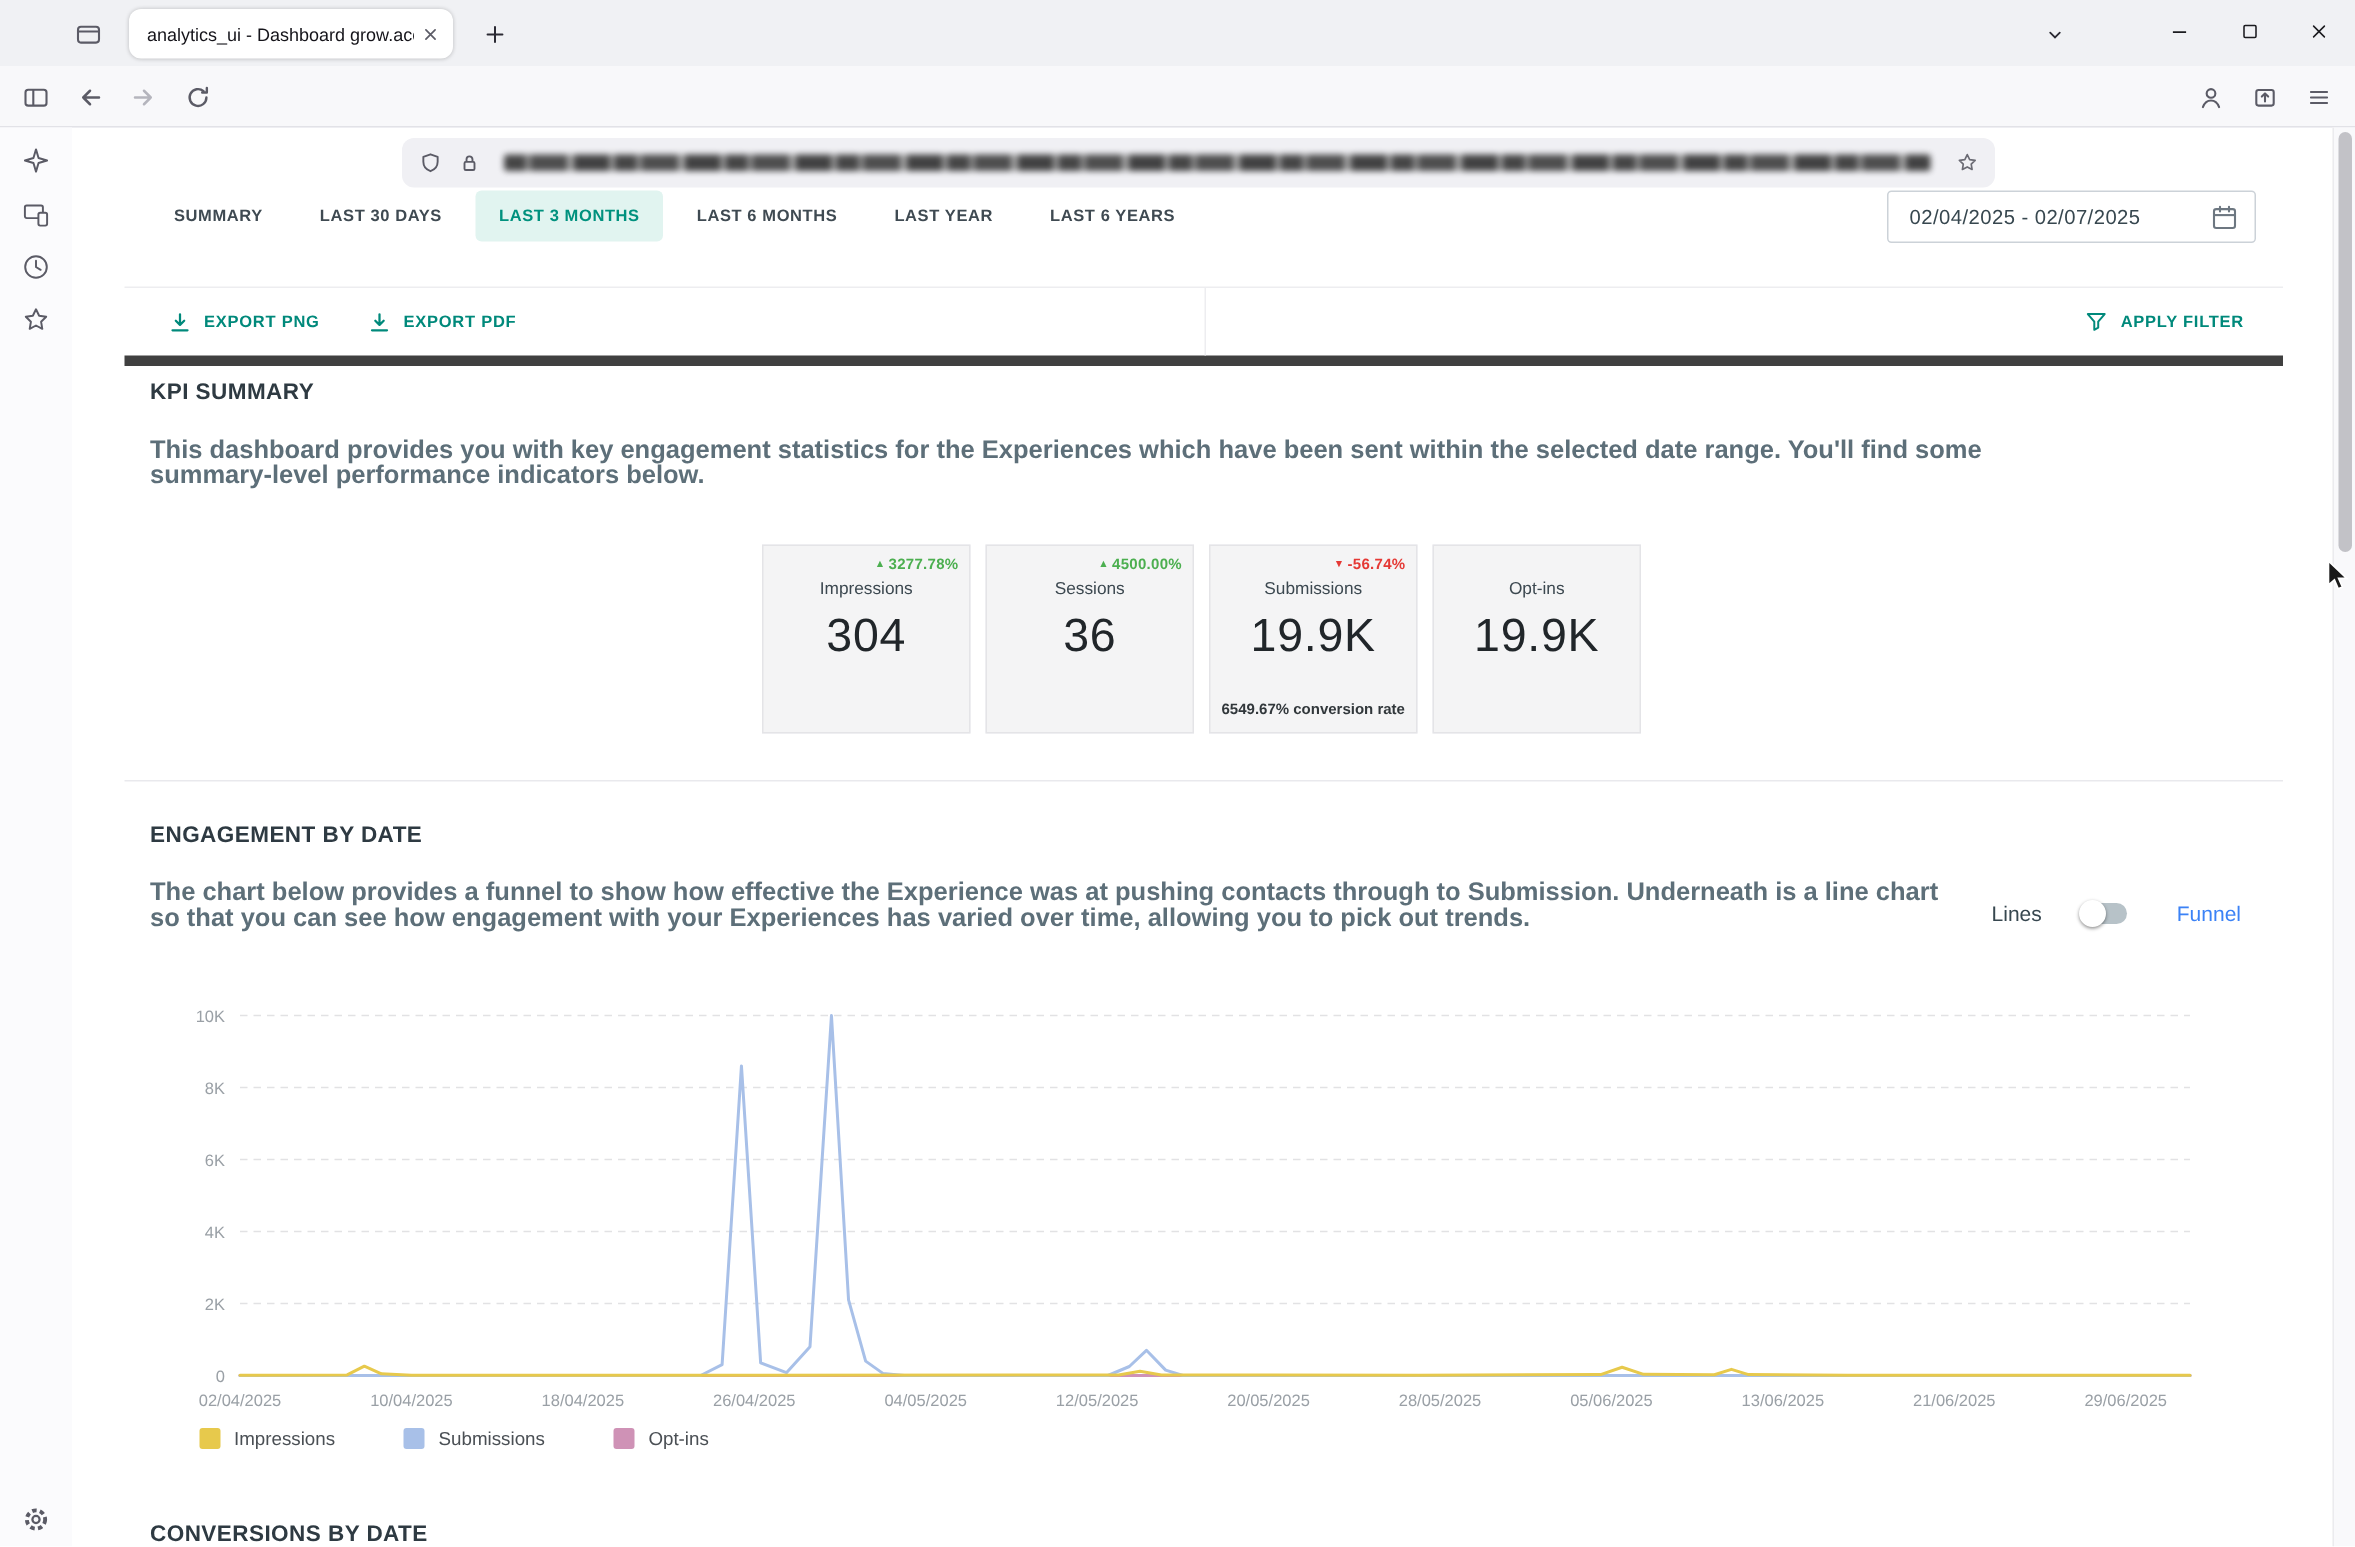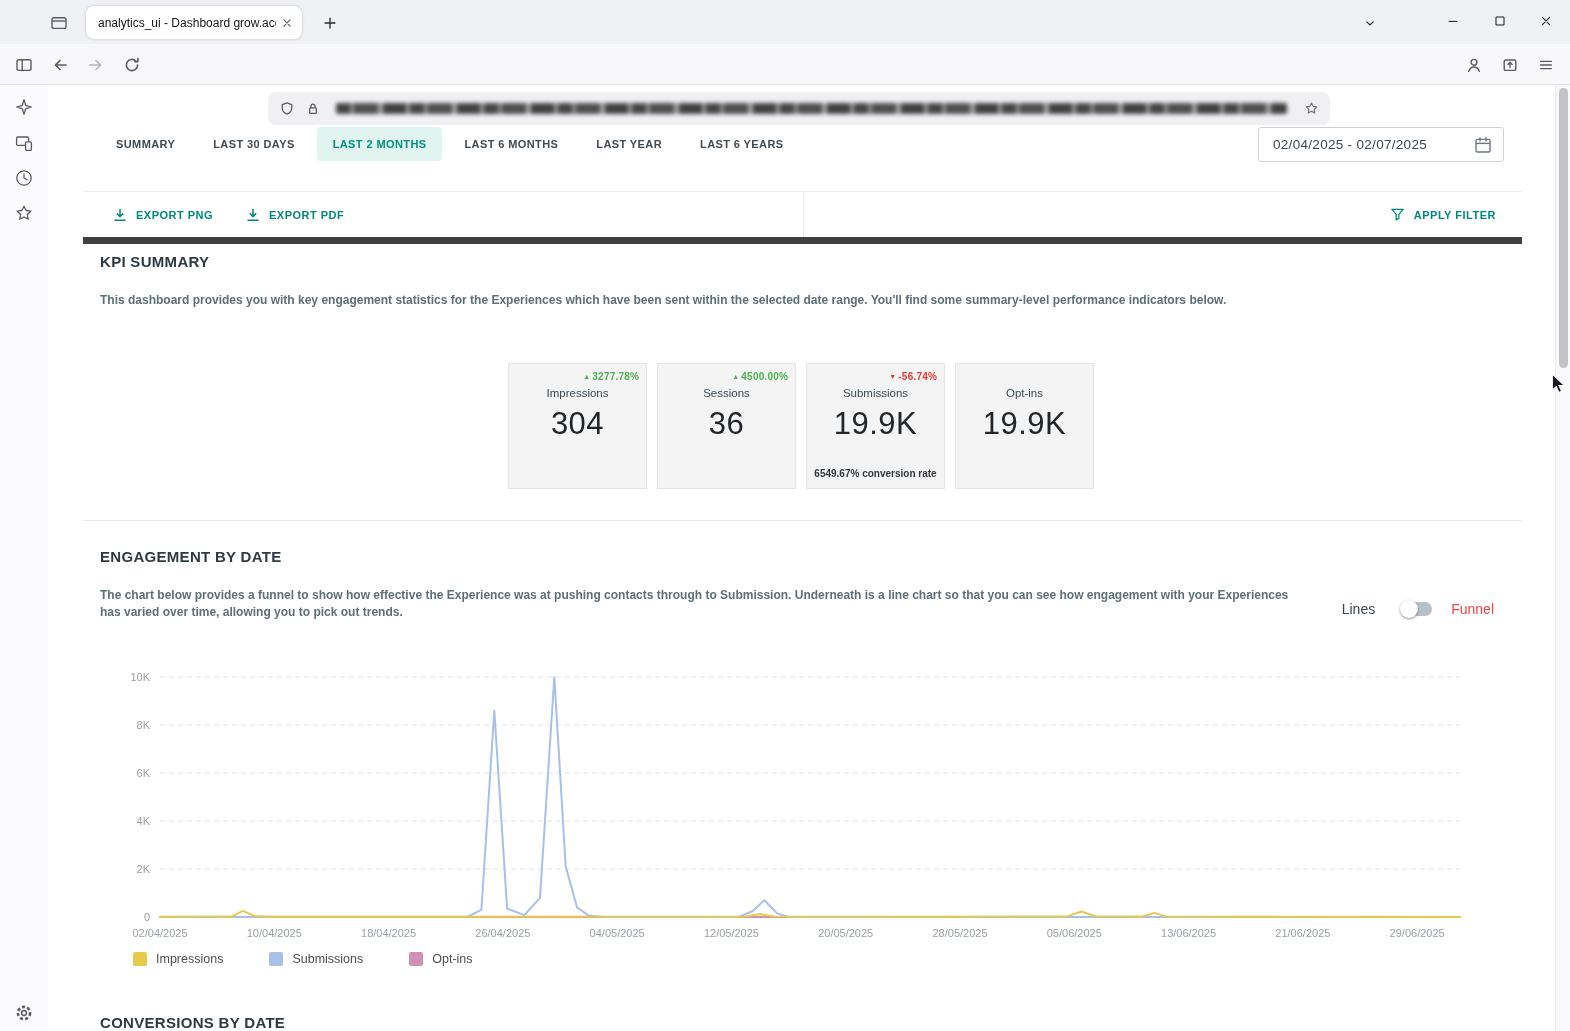--- a/index.html
+++ b/index.html
@@ -45,36 +45,36 @@
       box-sizing:border-box;background:#fff;display:flex;align-items:center;justify-content:space-between;padding:0 11px 0 14px;
       font-size:13.5px;color:#37474f;letter-spacing:.3px;}
 
   .export-row{position:absolute;left:83px;top:191px;width:1439px;height:45px;border-top:1px solid #ededf0;border-bottom:7px solid #404040;box-sizing:content-box;}
   .export-divider{position:absolute;left:720px;top:0;bottom:0;width:1px;background:#ededf0;}
   .teal-btn{position:absolute;top:0;height:45px;display:flex;align-items:center;gap:9px;font-size:11px;font-weight:700;
       letter-spacing:.5px;color:#00897b;cursor:pointer;}
   .btn-export-png{left:30px;} .btn-export-pdf{left:163px;} .btn-apply{right:26px;}
 
   .section-title{position:absolute;font-size:15px;font-weight:700;color:#2e3a42;letter-spacing:.3px;}
-  .desc{position:absolute;font-size:12px;font-weight:700;color:#5d6f79;line-height:16.5px;}
+  .desc{position:absolute;font-size:17px;font-weight:700;color:#5d6f79;line-height:16.5px;}
 
   .kpi-row{position:absolute;left:508px;top:363px;display:flex;gap:10px;}
   .kpi-card{width:139px;height:126px;background:#f4f4f5;border:1px solid #e4e4e7;box-sizing:border-box;position:relative;text-align:center;}
   .kpi-change{position:absolute;top:7px;right:7px;font-size:10px;font-weight:700;letter-spacing:.2px;}
   .kpi-change.up{color:#4caf50;} .kpi-change.down{color:#e53935;}
   .kpi-change .tri{font-size:7px;vertical-align:1px;margin-right:2px;}
   .kpi-label{margin-top:23px;font-size:11.5px;color:#3c4850;}
   .kpi-value{margin-top:7px;font-size:31px;color:#21262a;font-weight:500;letter-spacing:.5px;}
   .kpi-foot{position:absolute;left:0;right:0;bottom:9px;font-size:10px;font-weight:700;color:#31373b;}
 
   .hr{position:absolute;left:83px;width:1439px;height:1px;background:#e9e9ed;}
 
   .toggle-wrap{position:absolute;right:76px;top:601px;display:flex;align-items:center;font-size:14px;}
   .toggle-left{color:#37474f;margin-right:27px;}
-  .toggle-right{color:#ef4444;margin-left:19px;}
+  .toggle-right{color:#3b82f6;margin-left:33px;}
   .switch{width:30px;height:14px;border-radius:7px;background:#b7c2c8;position:relative;cursor:pointer;}
   .knob{position:absolute;left:-2px;top:-2px;width:18px;height:18px;border-radius:50%;background:#fff;box-shadow:0 1px 2.5px rgba(0,0,0,.45);}
 
   .chart-wrap{position:absolute;left:120px;top:660px;width:1390px;height:300px;}
   .legend{position:absolute;left:133px;top:952px;display:flex;gap:46px;align-items:center;font-size:12.5px;color:#4a4f54;}
   .legend-item{display:flex;align-items:center;cursor:pointer;}
   .swatch{width:14px;height:14px;border-radius:2px;margin-right:9px;display:inline-block;}
 </style>
 </head>
 <body>
@@ -209,21 +209,21 @@
     <svg width="20" height="20" viewBox="0 0 20 20">
         <circle cx="10" cy="10" r="6.1" fill="none" stroke="#5b5b66" stroke-width="2.6" stroke-dasharray="3 2.2"></circle>
         <circle cx="10" cy="10" r="2.4" fill="none" stroke="#5b5b66" stroke-width="1.5"></circle>
       </svg>
   </div>
 </div>
 
 <div class="ftabs" id="filter-tabs">
     <div class="ftab">SUMMARY</div>
     <div class="ftab">LAST 30 DAYS</div>
-    <div class="ftab active">LAST 2 MONTHS</div>
+    <div class="ftab active">LAST 3 MONTHS</div>
     <div class="ftab">LAST 6 MONTHS</div>
     <div class="ftab">LAST YEAR</div>
     <div class="ftab">LAST 6 YEARS</div>
   </div>
 
 <div class="date-input">
   <span>02/04/2025  -  02/07/2025</span>
   <span class="icon">
     <svg width="18" height="18" viewBox="0 0 18 18">
         <rect x="2" y="3.4" width="14" height="12.6" rx="1.5" fill="none" stroke="#6d7781" stroke-width="1.4"></rect>

